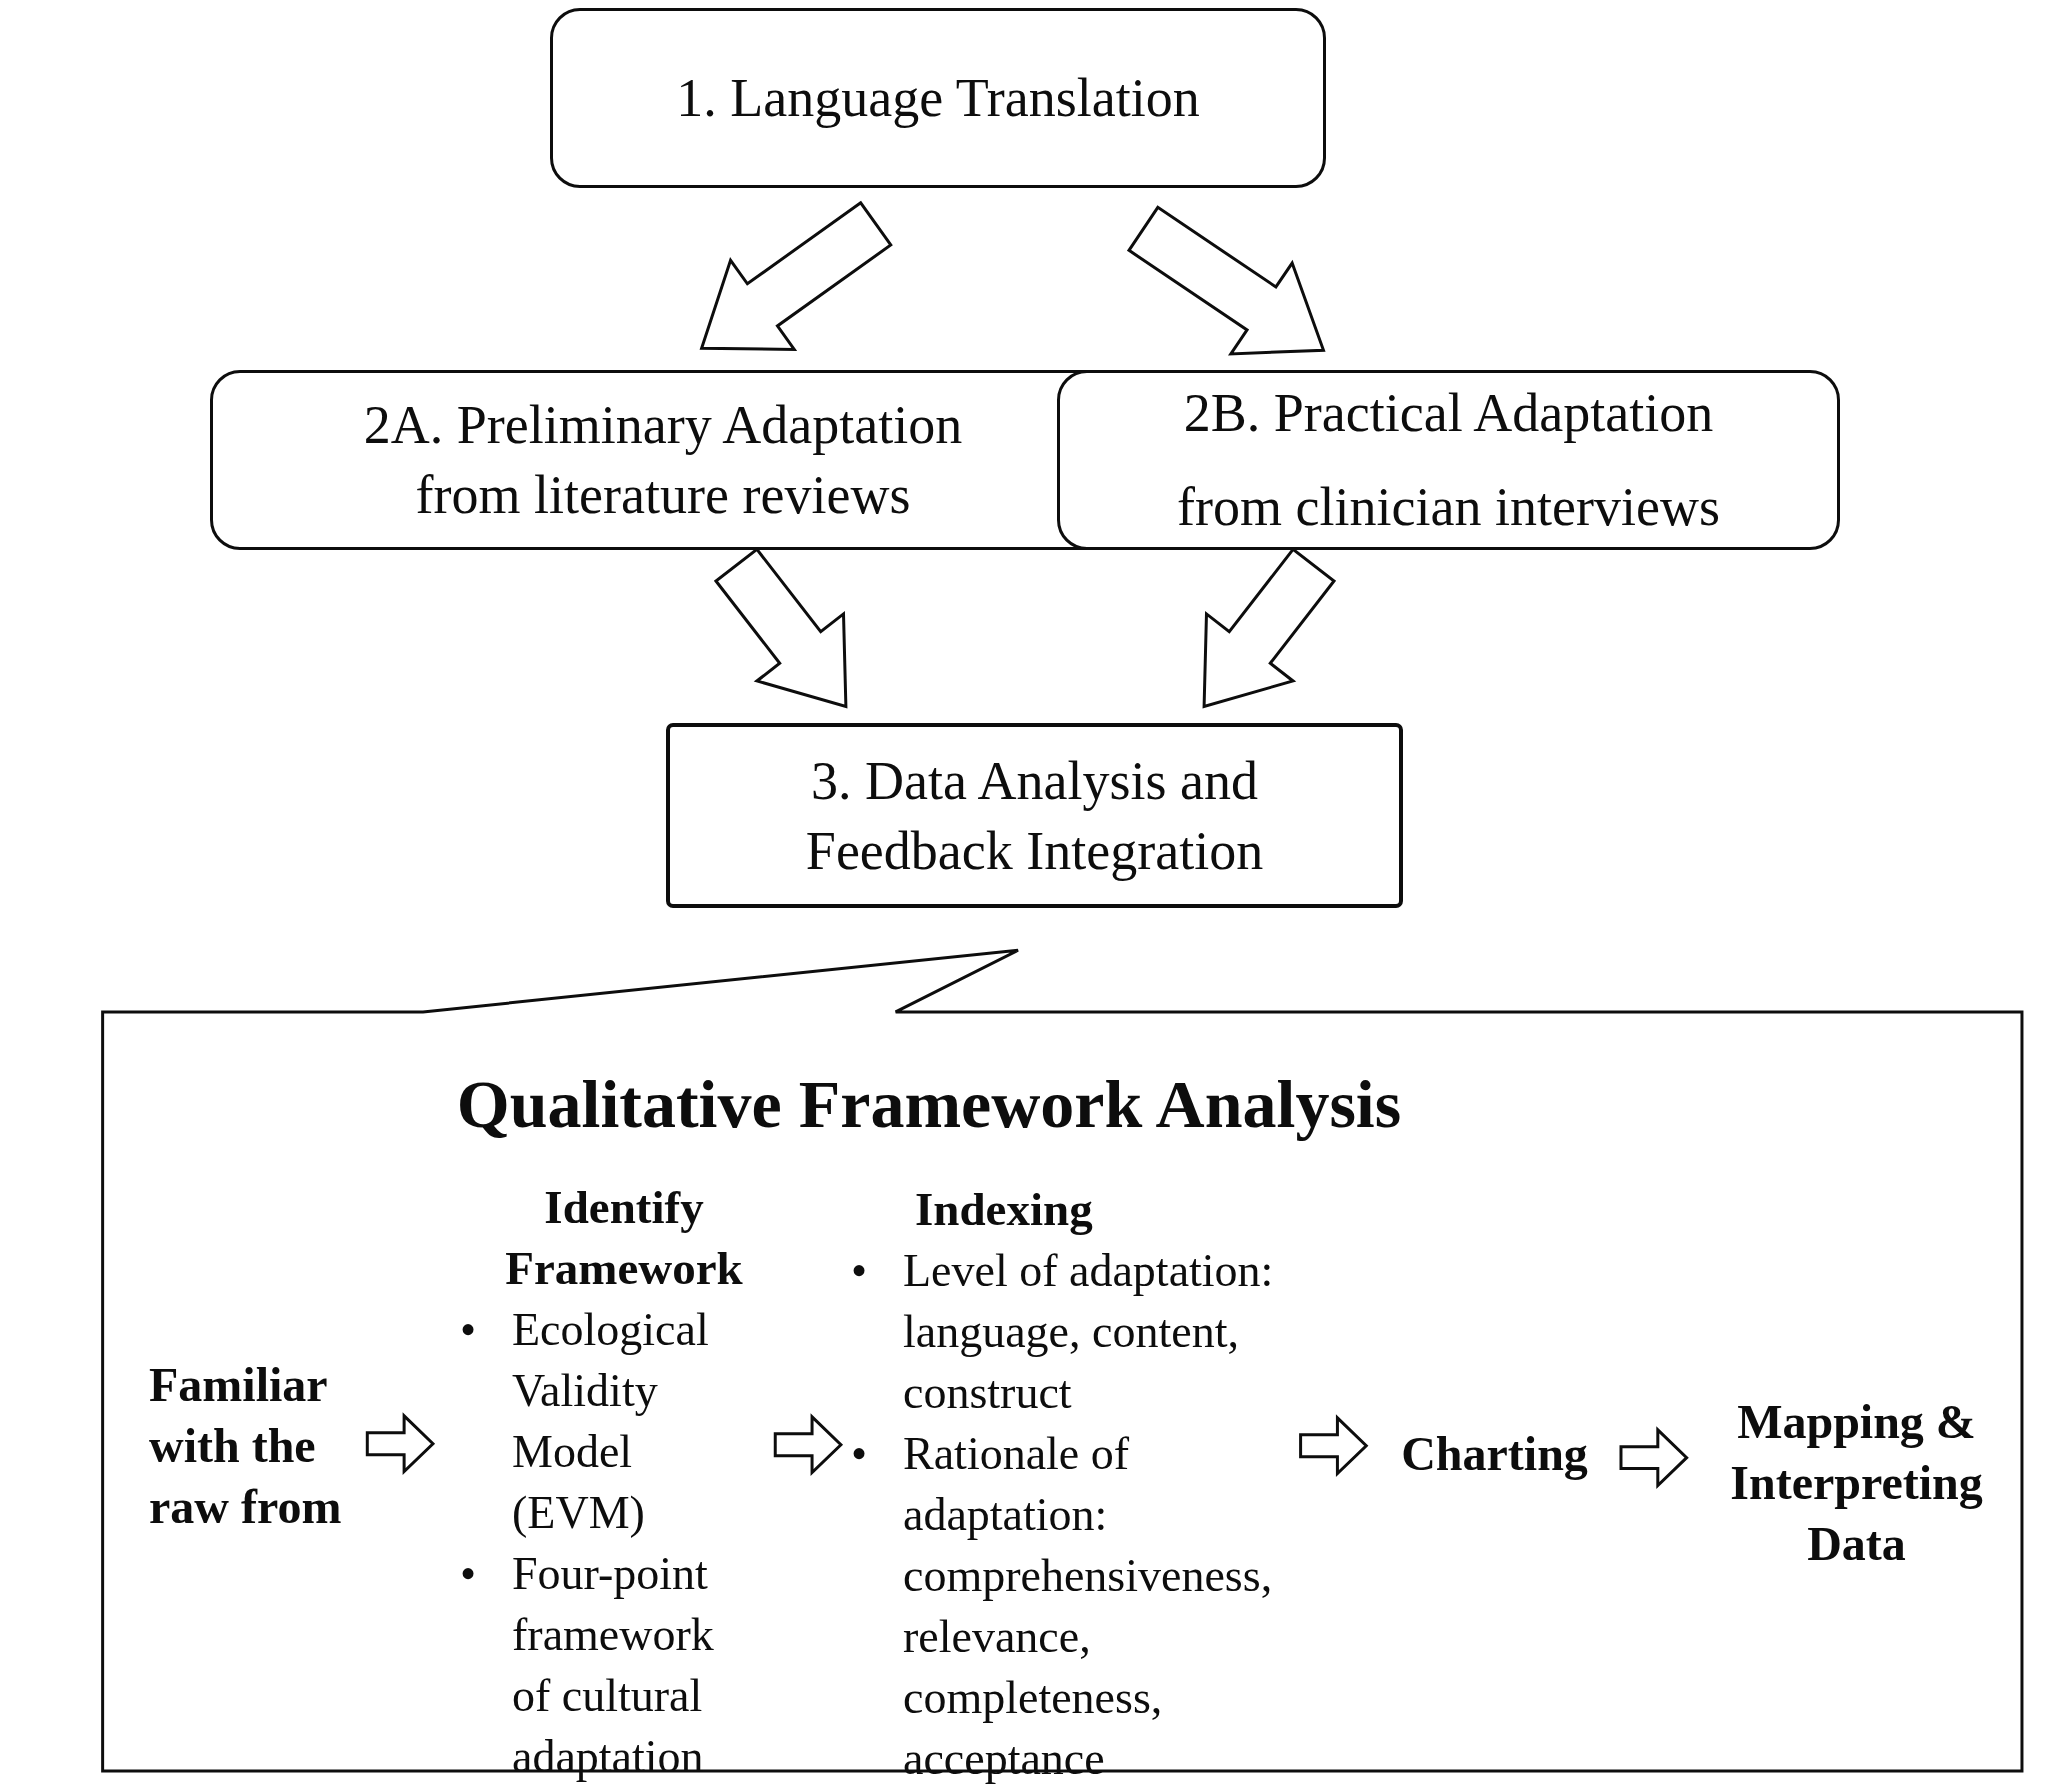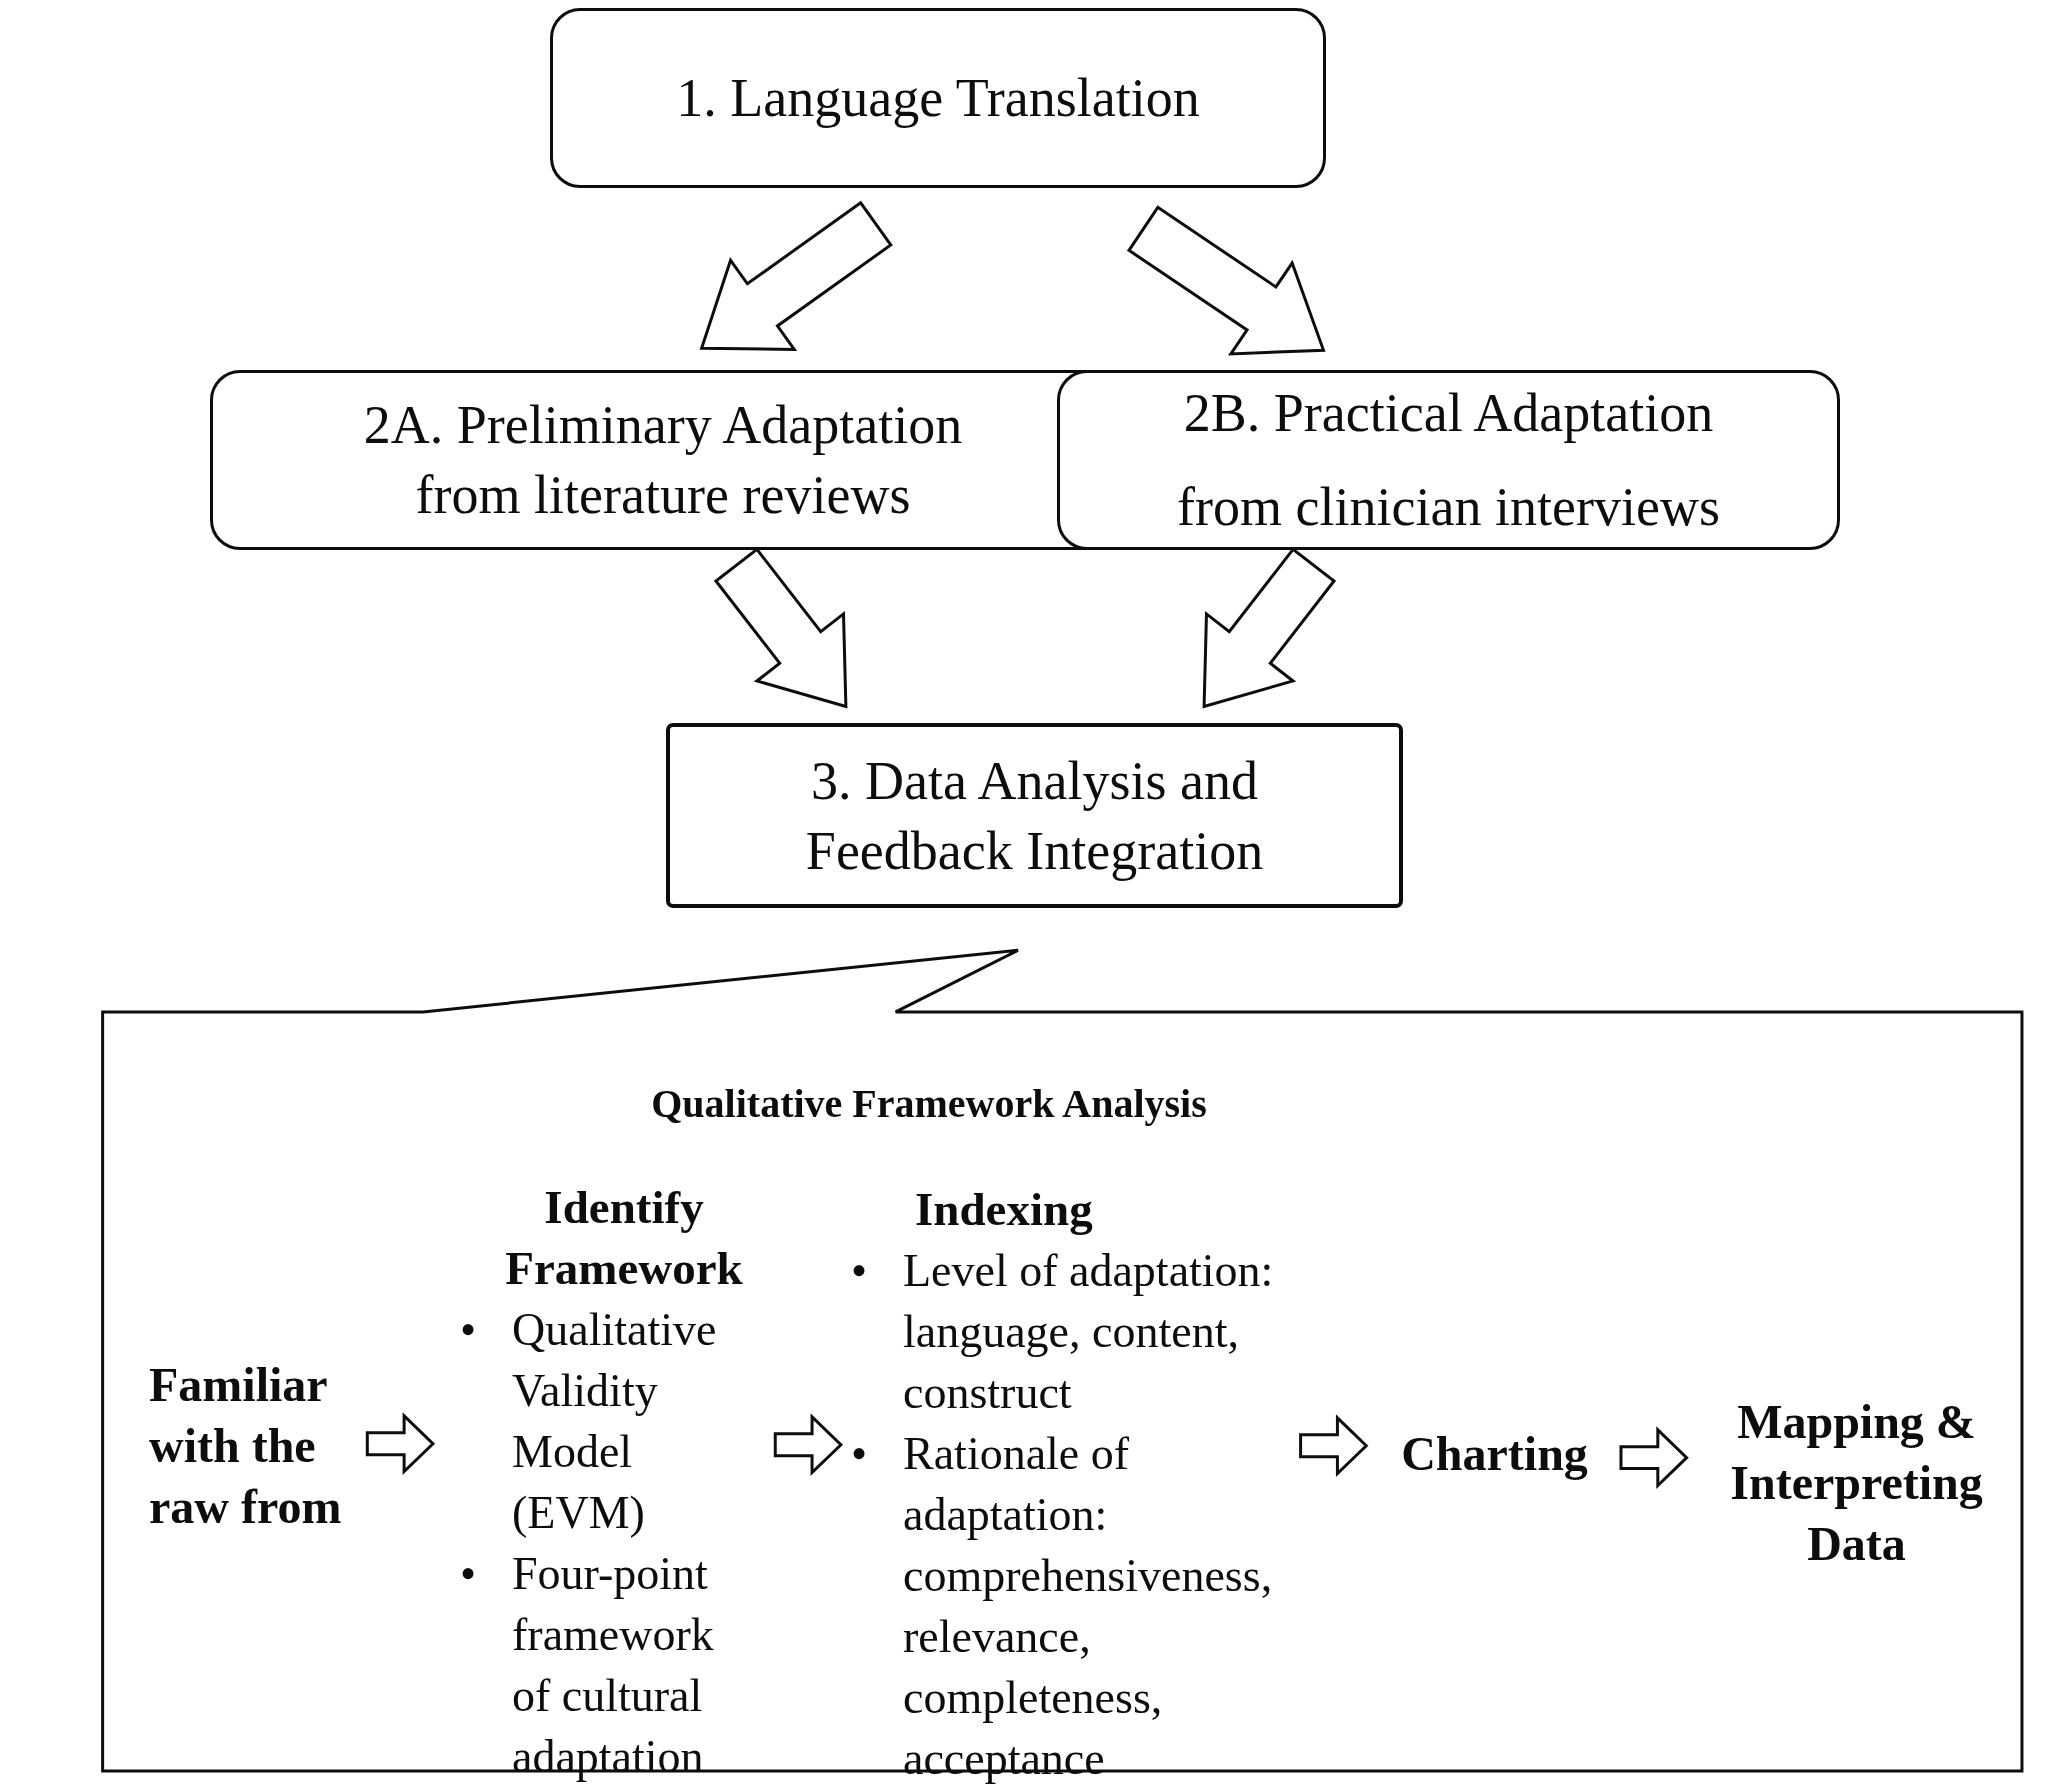--- a/index.html
+++ b/index.html
@@ -16,21 +16,21 @@
     position:absolute;box-sizing:border-box;
     border:3.5px solid #0d0d0d;border-radius:30px;background:#ffffff;
     display:flex;flex-direction:column;align-items:center;justify-content:center;
     text-align:center;font-size:54px;line-height:70px;white-space:nowrap;
   }
   #box1{left:550px;top:8px;width:776px;height:180px;}
   #box2a{left:210px;top:370px;width:906px;height:180px;}
   #box2b{left:1057px;top:370px;width:783px;height:180px;gap:24px;}
   #box3{left:666px;top:723px;width:737px;height:185px;border-radius:7px;border-width:4px;}
   .panel-text{position:absolute;font-size:46px;line-height:61px;}
-  #panel-title{left:102px;top:1071px;width:1654px;text-align:center;font-weight:bold;font-size:40px;line-height:66px;}
+  #panel-title{left:102px;top:1071px;width:1654px;text-align:center;font-weight:bold;font-size:68px;line-height:66px;}
   #stage-familiar{left:149px;top:1354px;width:229px;font-weight:bold;font-size:48px;text-align:left;}
   #stage-identify{left:460px;top:1177px;width:328px;}
   #stage-indexing{left:851px;top:1179px;width:478px;}
   #stage-charting{left:1395px;top:1423px;width:199px;text-align:center;font-weight:bold;font-size:48px;}
   #stage-mapping{left:1723px;top:1391px;width:267px;text-align:center;font-weight:bold;font-size:48px;}
   .col-heading-center{text-align:center;font-weight:bold;font-size:47px;}
   .col-heading-left{padding-left:64px;font-weight:bold;font-size:47px;}
   .bullet-item{display:flex;align-items:flex-start;}
   .bullet-glyph{width:52px;flex:0 0 52px;}
   .bullet-lines{flex:1;text-align:left;}
@@ -84,21 +84,21 @@
     <div>with the</div>
     <div>raw from</div>
   </div>
 
   <div class="panel-text" id="stage-identify">
     <div class="col-heading-center">Identify</div>
     <div class="col-heading-center">Framework</div>
     <div class="bullet-item">
       <div class="bullet-glyph">•</div>
       <div class="bullet-lines">
-        <div>Qualitative</div>
+        <div>Ecological</div>
         <div>Validity</div>
         <div>Model</div>
         <div>(EVM)</div>
       </div>
     </div>
     <div class="bullet-item">
       <div class="bullet-glyph">•</div>
       <div class="bullet-lines">
         <div>Four-point</div>
         <div>framework</div>

